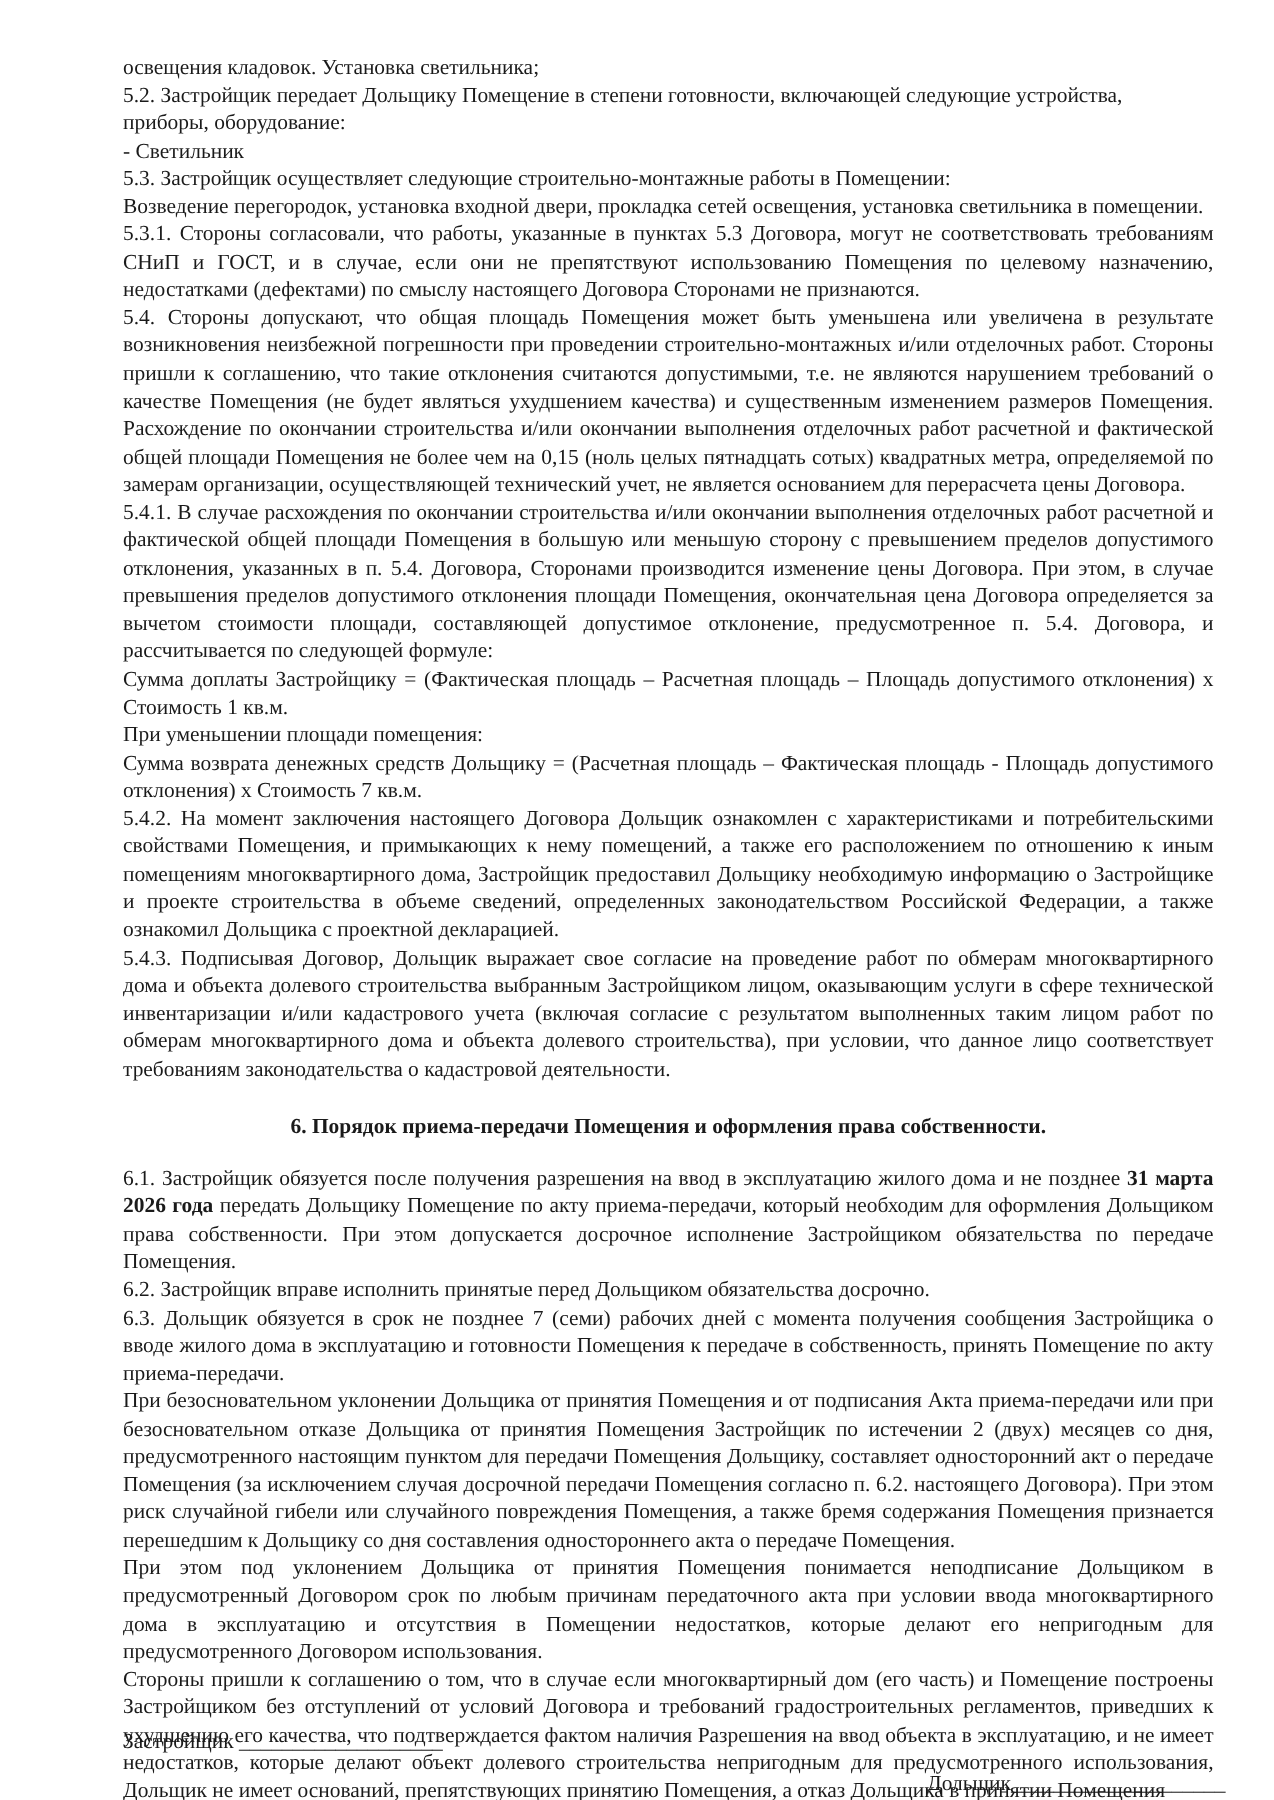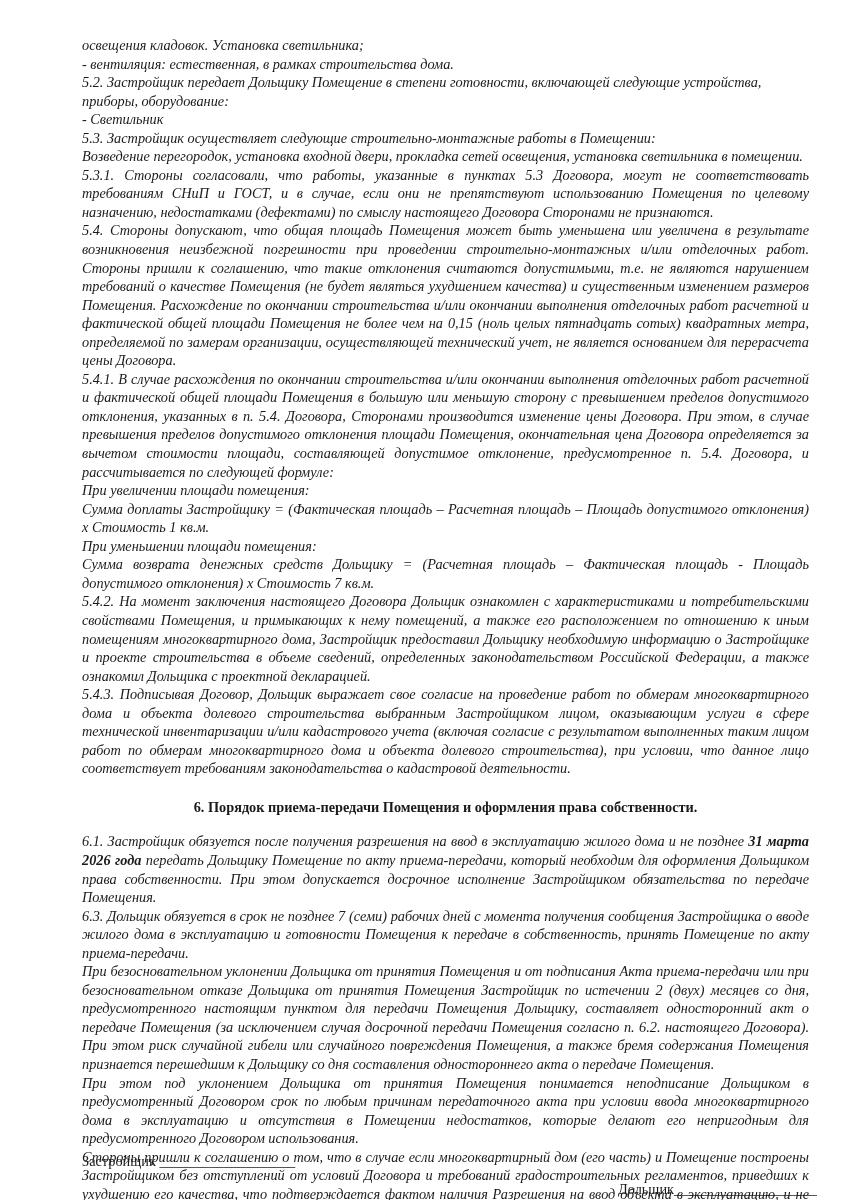--- a/index.html
+++ b/index.html
@@ -19,21 +19,20 @@
     position: absolute;
     left: 82px;
     top: 36px;
     width: 727px;
     font-size: 14.3px;
     line-height: 18.55px;
   }
   .p {
     margin: 0;
     text-align: justify;
-    font-style: italic;
   }
   .p.left { text-align: left; }
   .heading {
     margin: 20px 0 16px 0;
     text-align: center;
     font-weight: bold;
   }
   b { font-weight: bold; }
   .signatures {
     position: absolute;
@@ -45,40 +44,39 @@
   }
   .sig-left { position: absolute; left: 0; top: 0; white-space: pre; }
   .sig-right { position: absolute; left: 536px; top: 0; white-space: pre; margin-top: 28px; }
 </style>
 </head>
 <body>
 
 <div class="page">
   <div id="before">
       <p class="p left">освещения кладовок. Установка светильника;</p>
-      <p class="p left">- вентиляция: естественная, в рамках строительства дома.</p>
       <p class="p left">5.2. Застройщик передает Дольщику Помещение в степени готовности, включающей следующие устройства, приборы, оборудование:</p>
       <p class="p left">- Светильник</p>
       <p class="p left">5.3. Застройщик осуществляет следующие строительно-монтажные работы в Помещении:</p>
       <p class="p">Возведение перегородок, установка входной двери, прокладка сетей освещения, установка светильника в помещении.</p>
       <p class="p">5.3.1. Стороны согласовали, что работы, указанные в пунктах 5.3 Договора, могут не соответствовать требованиям СНиП и ГОСТ, и в случае, если они не препятствуют использованию Помещения по целевому назначению, недостатками (дефектами) по смыслу настоящего Договора Сторонами не признаются.</p>
       <p class="p">5.4. Стороны допускают, что общая площадь Помещения  может быть уменьшена или увеличена в результате возникновения неизбежной погрешности при проведении строительно-монтажных и/или отделочных работ. Стороны пришли к соглашению, что такие отклонения считаются допустимыми, т.е. не являются нарушением требований о качестве Помещения  (не будет являться ухудшением качества) и существенным изменением размеров Помещения. Расхождение по окончании строительства и/или окончании выполнения отделочных работ расчетной и фактической общей площади Помещения не более чем на 0,15 (ноль целых пятнадцать сотых) квадратных метра, определяемой по замерам организации, осуществляющей технический учет, не является основанием для перерасчета цены Договора.</p>
       <p class="p">5.4.1. В случае расхождения по окончании строительства и/или окончании выполнения отделочных работ расчетной и фактической общей площади Помещения в большую или меньшую сторону с превышением пределов допустимого отклонения, указанных в п. 5.4. Договора, Сторонами производится изменение цены Договора. При этом, в случае превышения пределов допустимого отклонения площади Помещения, окончательная цена Договора определяется за вычетом стоимости площади, составляющей допустимое отклонение, предусмотренное п. 5.4. Договора, и рассчитывается по следующей формуле:</p>
-      <p class="p left">При увеличении площади помещения:</p>
       <p class="p">Сумма доплаты Застройщику = (Фактическая площадь – Расчетная площадь – Площадь допустимого отклонения) х Стоимость 1 кв.м.</p>
       <p class="p left">При уменьшении площади помещения:</p>
       <p class="p">Сумма возврата денежных средств Дольщику = (Расчетная площадь – Фактическая площадь - Площадь допустимого отклонения) х Стоимость 7 кв.м.</p>
       <p class="p">5.4.2. На момент заключения настоящего Договора Дольщик ознакомлен с характеристиками и потребительскими свойствами Помещения, и примыкающих к нему помещений, а также его расположением по отношению к иным помещениям многоквартирного дома, Застройщик предоставил Дольщику необходимую информацию о Застройщике и проекте строительства в объеме сведений, определенных законодательством Российской Федерации, а также ознакомил Дольщика с проектной декларацией.</p>
       <p class="p">5.4.3. Подписывая Договор, Дольщик выражает свое согласие на проведение работ по обмерам многоквартирного дома и объекта долевого строительства выбранным Застройщиком лицом, оказывающим услуги в сфере технической инвентаризации и/или кадастрового учета (включая согласие с результатом выполненных таким лицом работ по обмерам многоквартирного дома и объекта долевого строительства), при условии, что данное лицо соответствует требованиям законодательства о кадастровой деятельности.</p>
     </div>
   <p class="heading">6. Порядок приема-передачи Помещения и оформления права собственности.</p>
   <p class="p">
     <span>6.1. Застройщик обязуется после получения разрешения на ввод в эксплуатацию жилого дома и не позднее </span><b>31 марта 2026 года</b><span> передать Дольщику Помещение по акту приема-передачи, который необходим для оформления Дольщиком права собственности. При этом допускается досрочное исполнение Застройщиком обязательства по передаче Помещения.</span>
   </p>
   <div id="after">
+      <p class="p left">6.2. Застройщик вправе исполнить принятые перед Дольщиком обязательства досрочно.</p>
       <p class="p">6.3. Дольщик обязуется в срок не позднее 7 (семи) рабочих дней с момента получения сообщения Застройщика о вводе жилого дома в эксплуатацию и готовности Помещения к передаче в собственность, принять Помещение по акту приема-передачи.</p>
       <p class="p">При безосновательном уклонении Дольщика от принятия Помещения  и от подписания Акта приема-передачи или при безосновательном отказе Дольщика  от принятия Помещения Застройщик по истечении 2 (двух) месяцев со дня, предусмотренного настоящим пунктом для передачи Помещения  Дольщику, составляет односторонний акт о передаче Помещения  (за исключением случая досрочной передачи Помещения  согласно п. 6.2. настоящего Договора). При этом риск случайной гибели или случайного повреждения Помещения, а также бремя содержания Помещения признается перешедшим к Дольщику со дня составления одностороннего акта о передаче Помещения.</p>
       <p class="p">При этом под уклонением Дольщика от принятия Помещения понимается неподписание Дольщиком в предусмотренный Договором срок по любым причинам передаточного акта при условии ввода многоквартирного дома в эксплуатацию и отсутствия в Помещении недостатков, которые делают его непригодным для предусмотренного Договором использования.</p>
       <p class="p">Стороны пришли к соглашению о том, что в случае если многоквартирный дом (его часть) и Помещение построены Застройщиком без отступлений от условий Договора и требований градостроительных регламентов, приведших к ухудшению его качества, что подтверждается фактом наличия Разрешения на ввод объекта в эксплуатацию, и не имеет недостатков, которые делают объект долевого строительства непригодным для предусмотренного использования, Дольщик не имеет оснований, препятствующих принятию Помещения, а отказ Дольщика  в принятии Помещения</p>
     </div>
 </div>
 
 <div class="signatures">
   <span class="sig-left">Застройщик ___________________</span>
   <span class="sig-right">Дольщик____________________</span>

